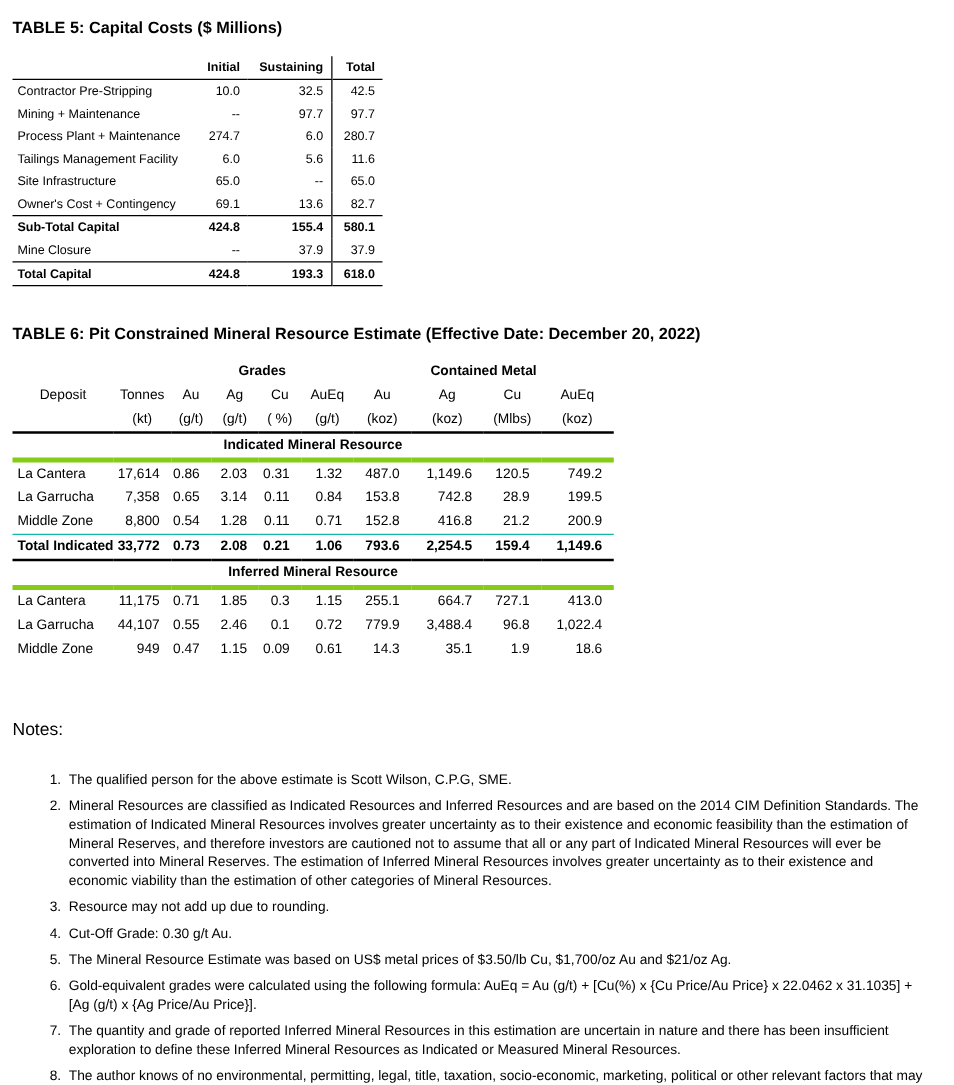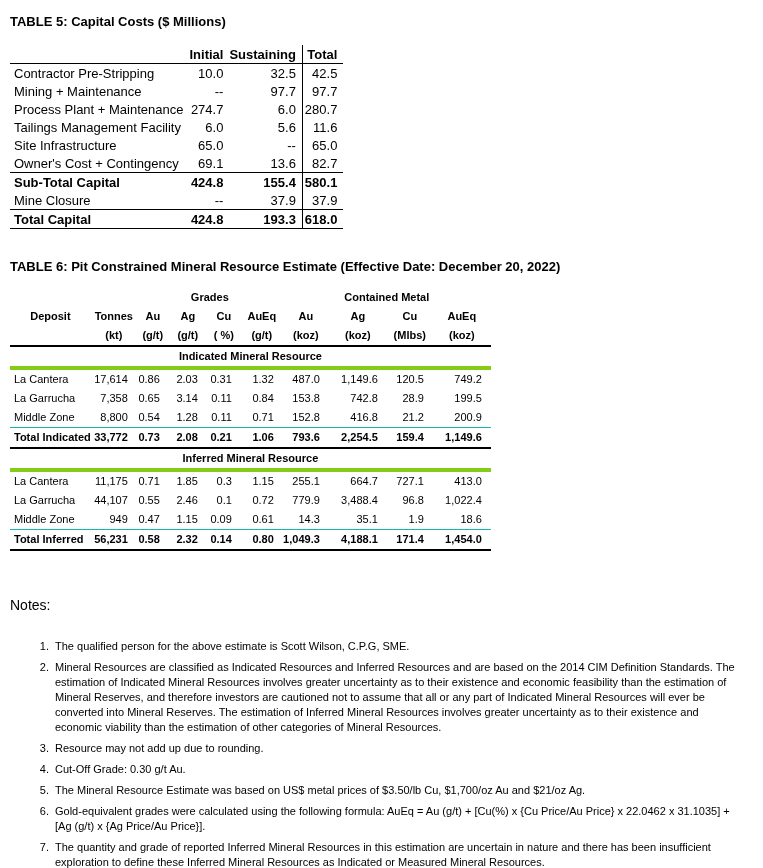--- a/index.html
+++ b/index.html
@@ -16,41 +16,41 @@
   .tbl-title {
     font-size: 13px;
     font-weight: bold;
     margin: 6px 0 16px 0;
   }
   .tbl-title.second { margin: 30px 0 14px 0; }
 
   
   table { border-collapse: collapse; }
   .t5 th, .t5 td {
-    font-size: 13px;
+    font-size: 10px;
     line-height: 15px;
     padding: 1.5px 6px 1.5px 0;
     white-space: nowrap;
   }
   .t5 th { font-weight: bold; border-bottom: 1px solid #000; }
   .t5 .lbl { text-align: left; padding-left: 4px; }
   .t5 .num { text-align: right; }
   .t5 .vline { border-left: 1px solid #000; }
   .t5 tr.bold td { font-weight: bold; margin-left: 24px; }
   .t5 tr.btop td { border-top: 1px solid #000; }
   .t5 tr.bbot td { border-bottom: 1px solid #000; }
 
   
   .t6 th, .t6 td {
     font-size: 11px;
     line-height: 15px;
     padding: 2px 0;
     white-space: nowrap;
   }
-  .t6 th { font-weight: bold; text-align: center; }
+  .t6 th { font-weight: normal; text-align: center; }
   .t6 tr.units th { border-bottom: 2px solid #000; }
   .t6 .grp { font-weight: bold; text-align: center; }
   .t6 td.dep { text-align: left; padding-left: 4px; }
   .t6 td.num { text-align: right; padding-right: 9px; }
   .t6 tr.section td {
     font-weight: bold;
     text-align: center;
     border-bottom: 4px solid #84cc16;
   }
   .t6 tr.total td { font-weight: bold; border-top: 1px solid #14b8a6; border-bottom: 2px solid #000; }
@@ -280,32 +280,20 @@
           <td class="num">949</td>
           <td class="num">0.47</td>
           <td class="num">1.15</td>
           <td class="num">0.09</td>
           <td class="num">0.61</td>
           <td class="num">14.3</td>
           <td class="num">35.1</td>
           <td class="num">1.9</td>
           <td class="num">18.6</td>
         </tr>
-        <tr class="total">
-          <td class="dep">Total Inferred</td>
-          <td class="num">56,231</td>
-          <td class="num">0.58</td>
-          <td class="num">2.32</td>
-          <td class="num">0.14</td>
-          <td class="num">0.80</td>
-          <td class="num">1,049.3</td>
-          <td class="num">4,188.1</td>
-          <td class="num">171.4</td>
-          <td class="num">1,454.0</td>
-        </tr>
       </tbody>
   </table>
 
   <div class="notes">
     <div class="notes-heading">Notes:</div>
     <ol id="notes-list">
         <li>The qualified person for the above estimate is Scott Wilson, C.P.G, SME.</li>
         <li>Mineral Resources are classified as Indicated Resources and Inferred Resources and are based on the 2014 CIM Definition Standards. The estimation of Indicated Mineral Resources involves greater uncertainty as to their existence and economic feasibility than the estimation of Mineral Reserves, and therefore investors are cautioned not to assume that all or any part of Indicated Mineral Resources will ever be converted into Mineral Reserves. The estimation of Inferred Mineral Resources involves greater uncertainty as to their existence and economic viability than the estimation of other categories of Mineral Resources.</li>
         <li>Resource may not add up due to rounding.</li>
         <li>Cut-Off Grade: 0.30 g/t Au.</li>

